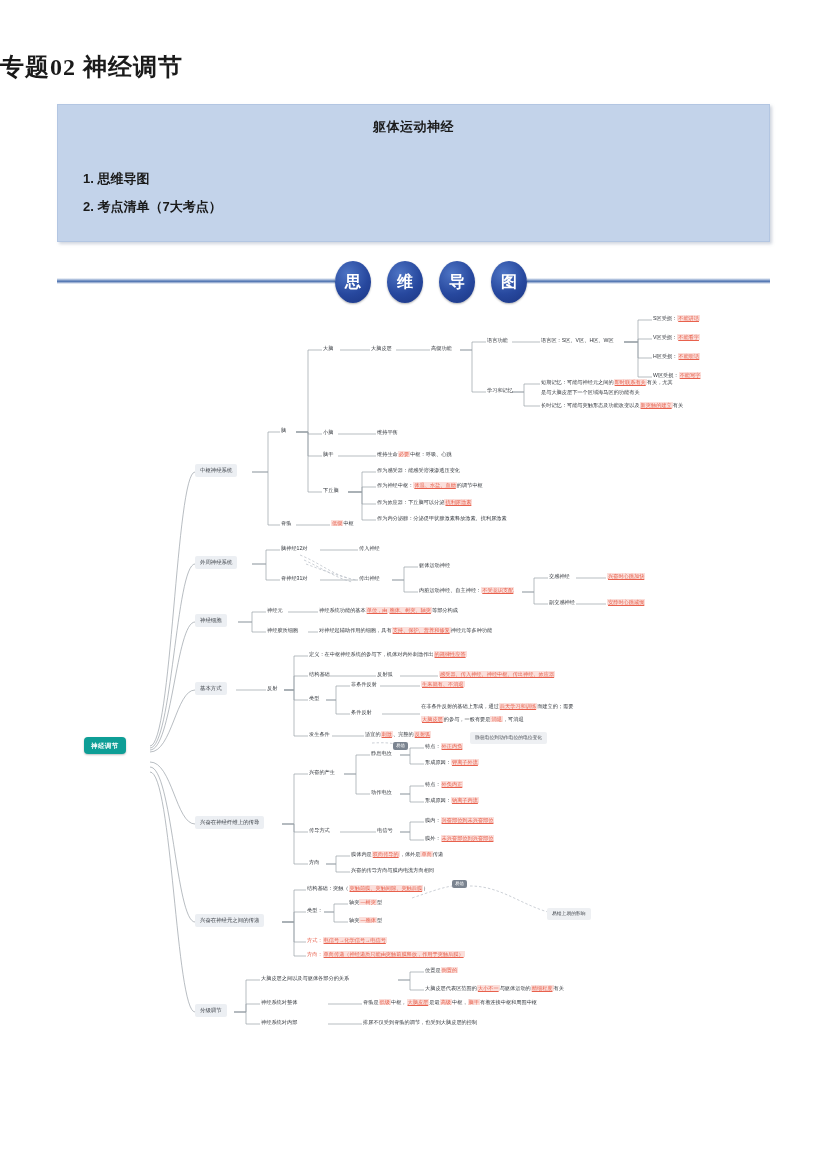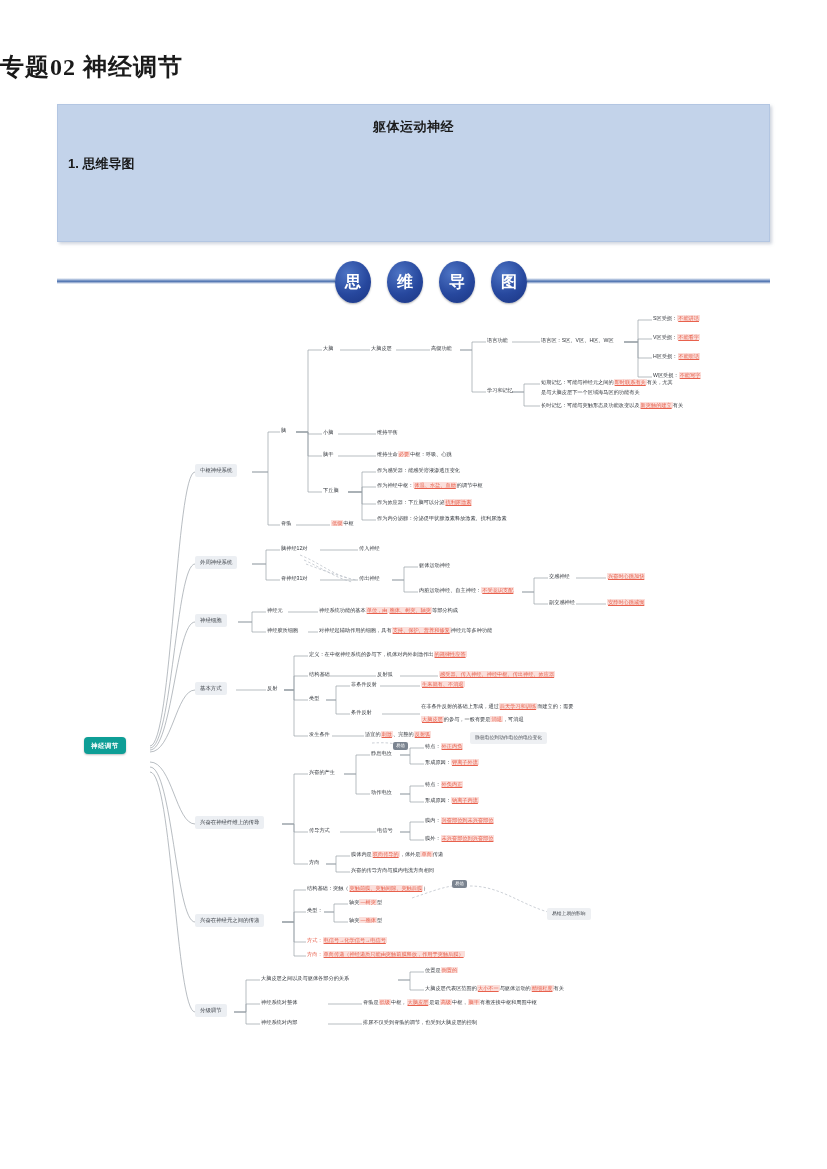--- a/index.html
+++ b/index.html
@@ -14,21 +14,21 @@
 
   
   .overview{
     position:absolute;left:57px;top:104px;width:713px;height:138px;
     background:#c3d3ea;border:1px solid #b3c6e2;box-sizing:border-box;
     box-shadow:2px 2px 3px rgba(120,135,160,.35);
   }
   .overview-title{
     text-align:center;font-weight:bold;font-size:13px;padding-top:13px;letter-spacing:.5px;
   }
-  .overview-list{margin:0;padding:14px 16px 0 10px;list-style:none;}
+  .overview-list{margin:15px;padding:14px 16px 0 10px;list-style:none;}
   .overview-list li{font-size:13px;font-weight:bold;line-height:28px;}
 
   
   .divider{position:absolute;left:57px;top:258px;width:713px;height:48px;}
   .divider .rule{
     position:absolute;top:20px;height:6px;
     background:linear-gradient(#ffffff 0,#8fa8d0 35%,#4a6fae 55%,#ffffff 100%);
   }
   .divider .rule.left{left:0;width:278px;}
   .divider .rule.right{right:0;width:243px;}
@@ -74,20 +74,21 @@
 </style>
 </head>
 <body>
 
 <div class="page-title">专题02 神经调节</div>
 
 <div class="overview">
   <div class="overview-title">躯体运动神经</div>
   <ul class="overview-list">
     <li>1. 思维导图</li>
+    <li>2. 考点清单（7大考点）</li>
   </ul>
 </div>
 
 <div class="divider">
   <div class="rule left"></div>
   <div class="rule right"></div>
   <div class="bubbles">
     <div class="bubble">思</div>
     <div class="bubble">维</div>
     <div class="bubble">导</div>

